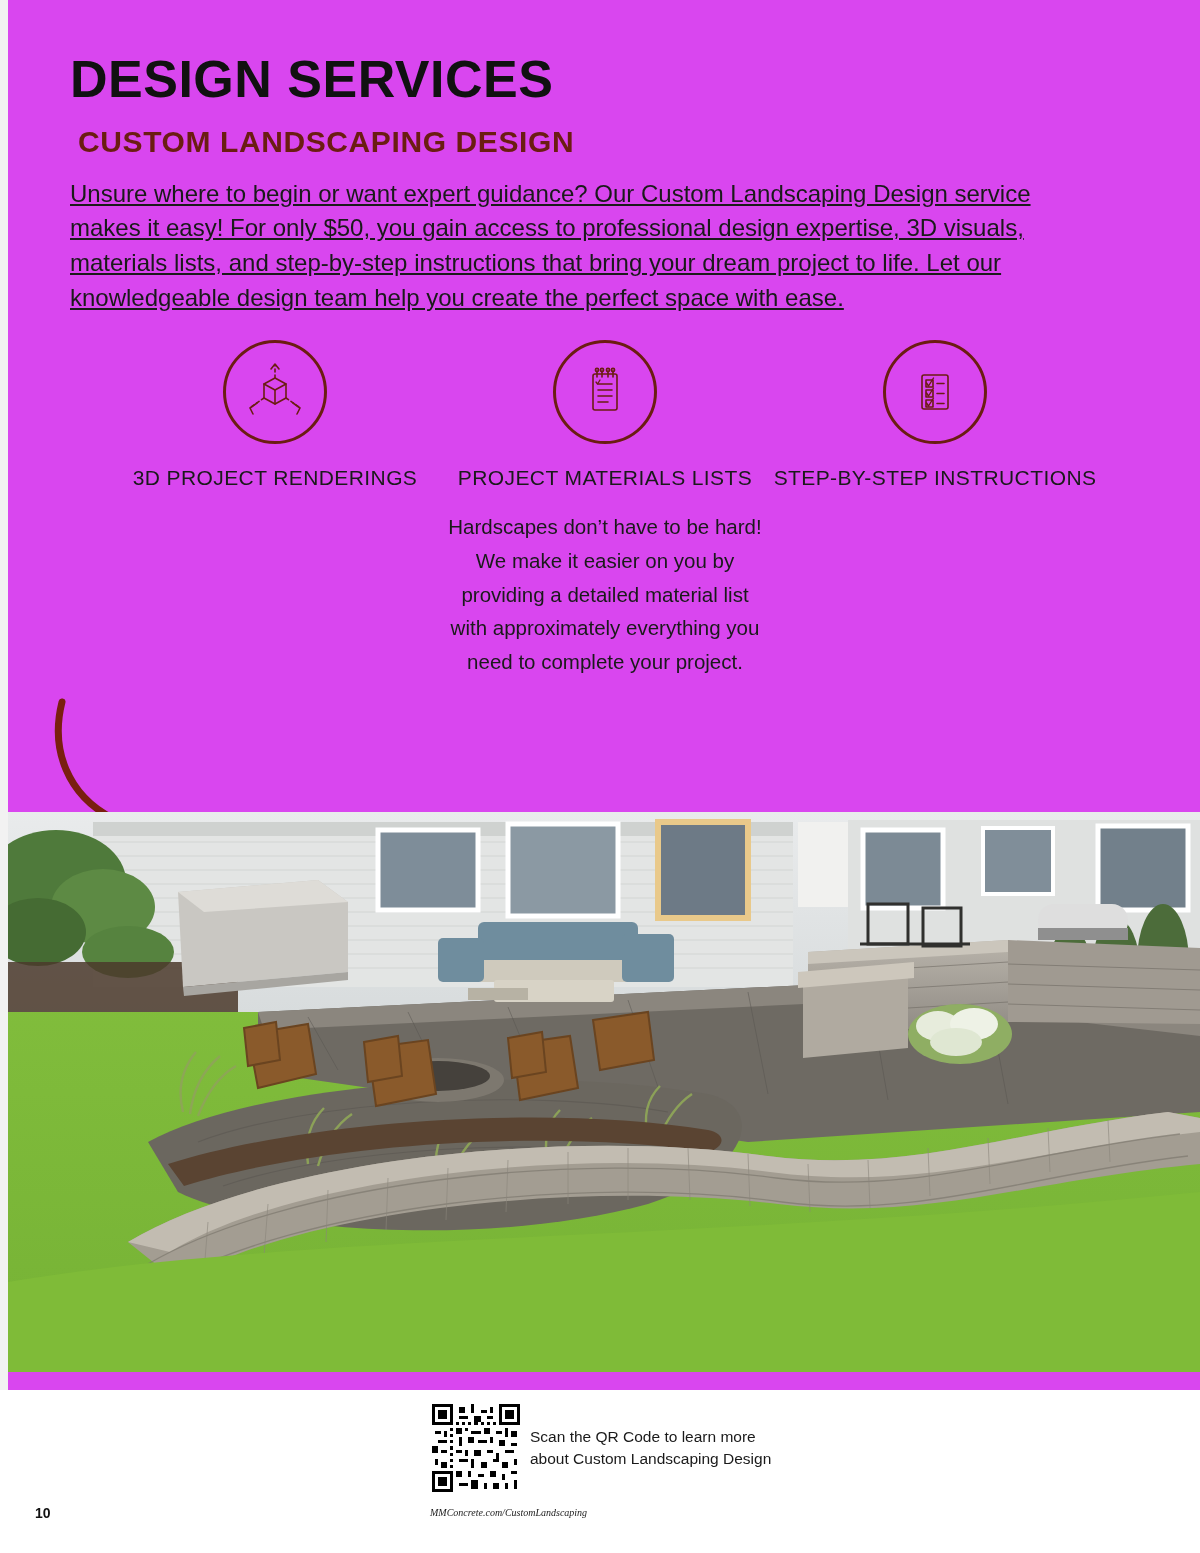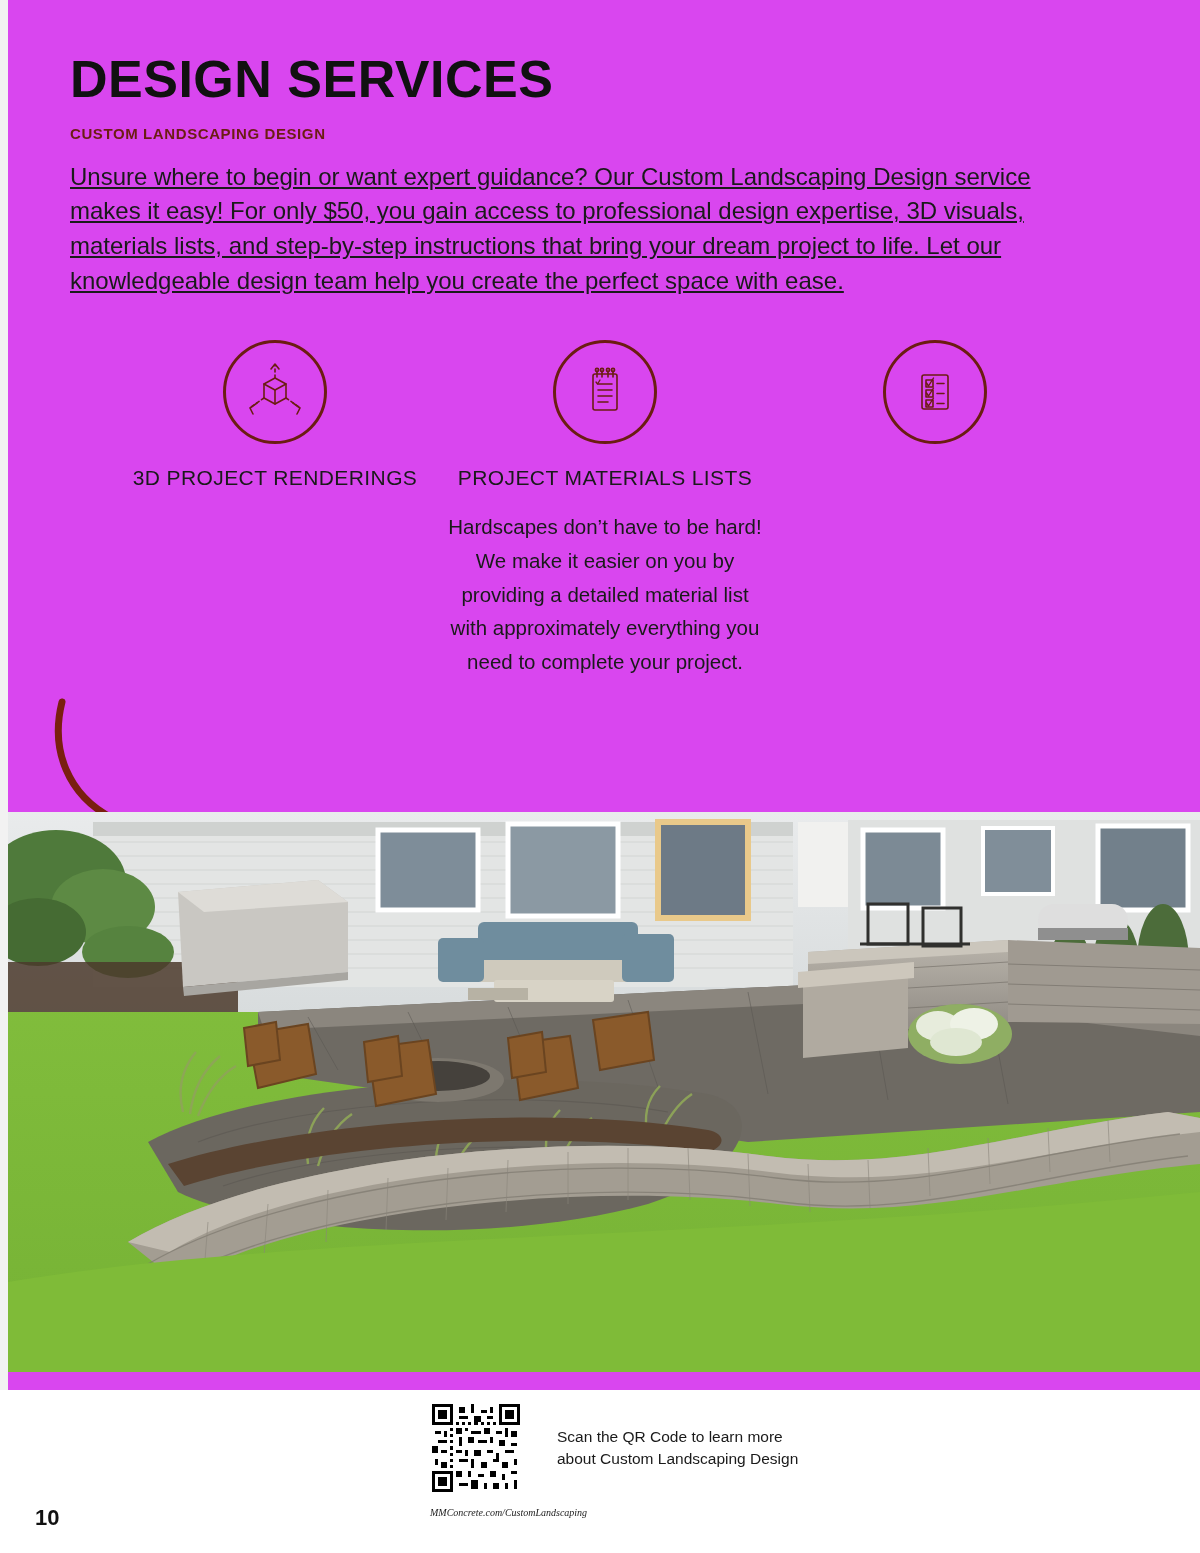--- a/index.html
+++ b/index.html
@@ -35,25 +35,25 @@
   }
   h1.title {
     font-size: 52px;
     font-weight: 800;
     letter-spacing: 0.5px;
     margin: 0;
     line-height: 1.05;
     color: #111111;
   }
   h2.subtitle {
-    font-size: 15px;
+    font-size: 30px;
     font-weight: 700;
     letter-spacing: 0.6px;
     color: #6b1d12;
-    margin: 18px 0 0 0;
+    margin: 18px 0 0 8px;
   }
   p.intro {
     font-size: 24px;
     line-height: 1.45;
     margin: 18px 0 0 0;
     color: #1a1a1a;
     width: 1020px;
     text-decoration: underline;
   }
 
@@ -123,21 +123,21 @@
     width: 1200px;
     height: 163px;
     background: #ffffff;
   }
   .qr-row {
     position: absolute;
     left: 432px;
     top: 14px;
     display: flex;
     align-items: center;
-    gap: 37px;
+    gap: 10px;
   }
   .qr {
     width: 88px;
     height: 88px;
     display: block;
   }
   .qr-text {
     font-size: 15.5px;
     line-height: 1.45;
     color: #1a1a1a;
@@ -148,21 +148,21 @@
     top: 117px;
     font-size: 10px;
     font-style: italic;
     color: #222222;
     font-family: "Liberation Serif", serif;
   }
   .page-num {
     position: absolute;
     left: 35px;
     top: 115px;
-    font-size: 22px;
+    font-size: 14px;
     font-weight: 700;
     color: #111111;
   }
 </style>
 </head>
 <body>
 
 <div class="page">
 
   <div class="left-strip"></div>
@@ -215,20 +215,21 @@
           <rect x="22" y="18" width="26" height="34" rx="2"></rect>
           <rect x="26" y="23" width="7" height="7"></rect>
           <rect x="26" y="33" width="7" height="7"></rect>
           <rect x="26" y="43" width="7" height="7"></rect>
           <path d="M26.5 26 L28.5 29 L33.5 21" stroke-width="1.4"></path>
           <path d="M26.5 36 L28.5 39 L33.5 31" stroke-width="1.4"></path>
           <path d="M26.5 46 L28.5 49 L33.5 41" stroke-width="1.4"></path>
           <path d="M37 26.5 L44 26.5 M37 36.5 L44 36.5 M37 46.5 L44 46.5"></path>
         </svg>
       </div>
+      <div class="col-title">STEP-BY-STEP INSTRUCTIONS</div>
     </div>
   </div>
 
   <svg class="arrow" viewBox="0 0 130 160">
     <path d="M32 12 C 20 60, 38 105, 82 128" stroke="#7a1f10" stroke-width="7" fill="none" stroke-linecap="round"></path>
     <path d="M96 136 L70 120 L76 140 Z" fill="#7a1f10"></path>
   </svg>
 
   <div class="hero">
     <svg width="1192" height="560" viewBox="0 0 1192 560" preserveAspectRatio="none">

